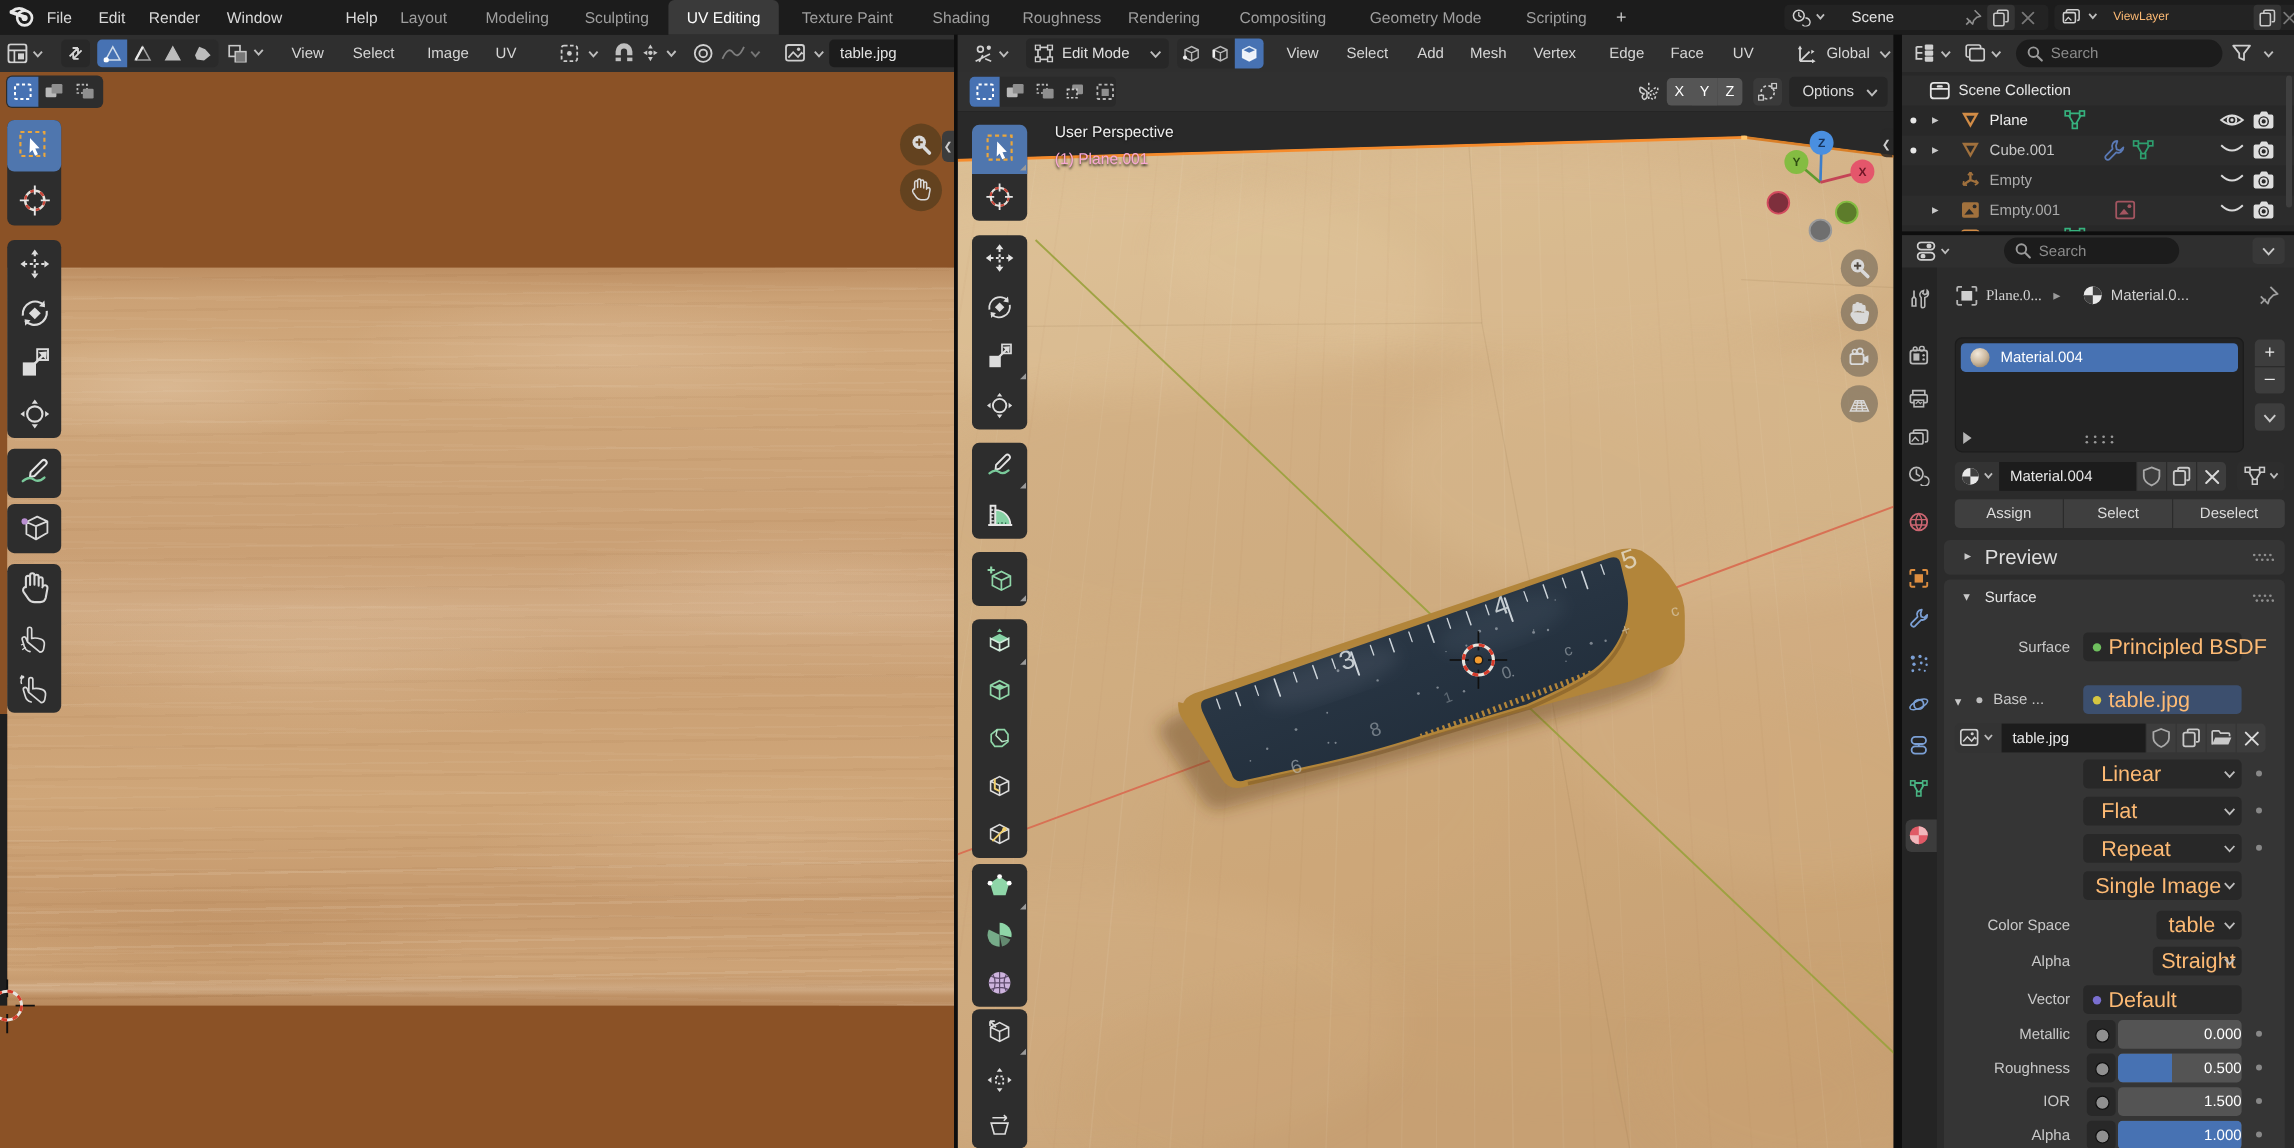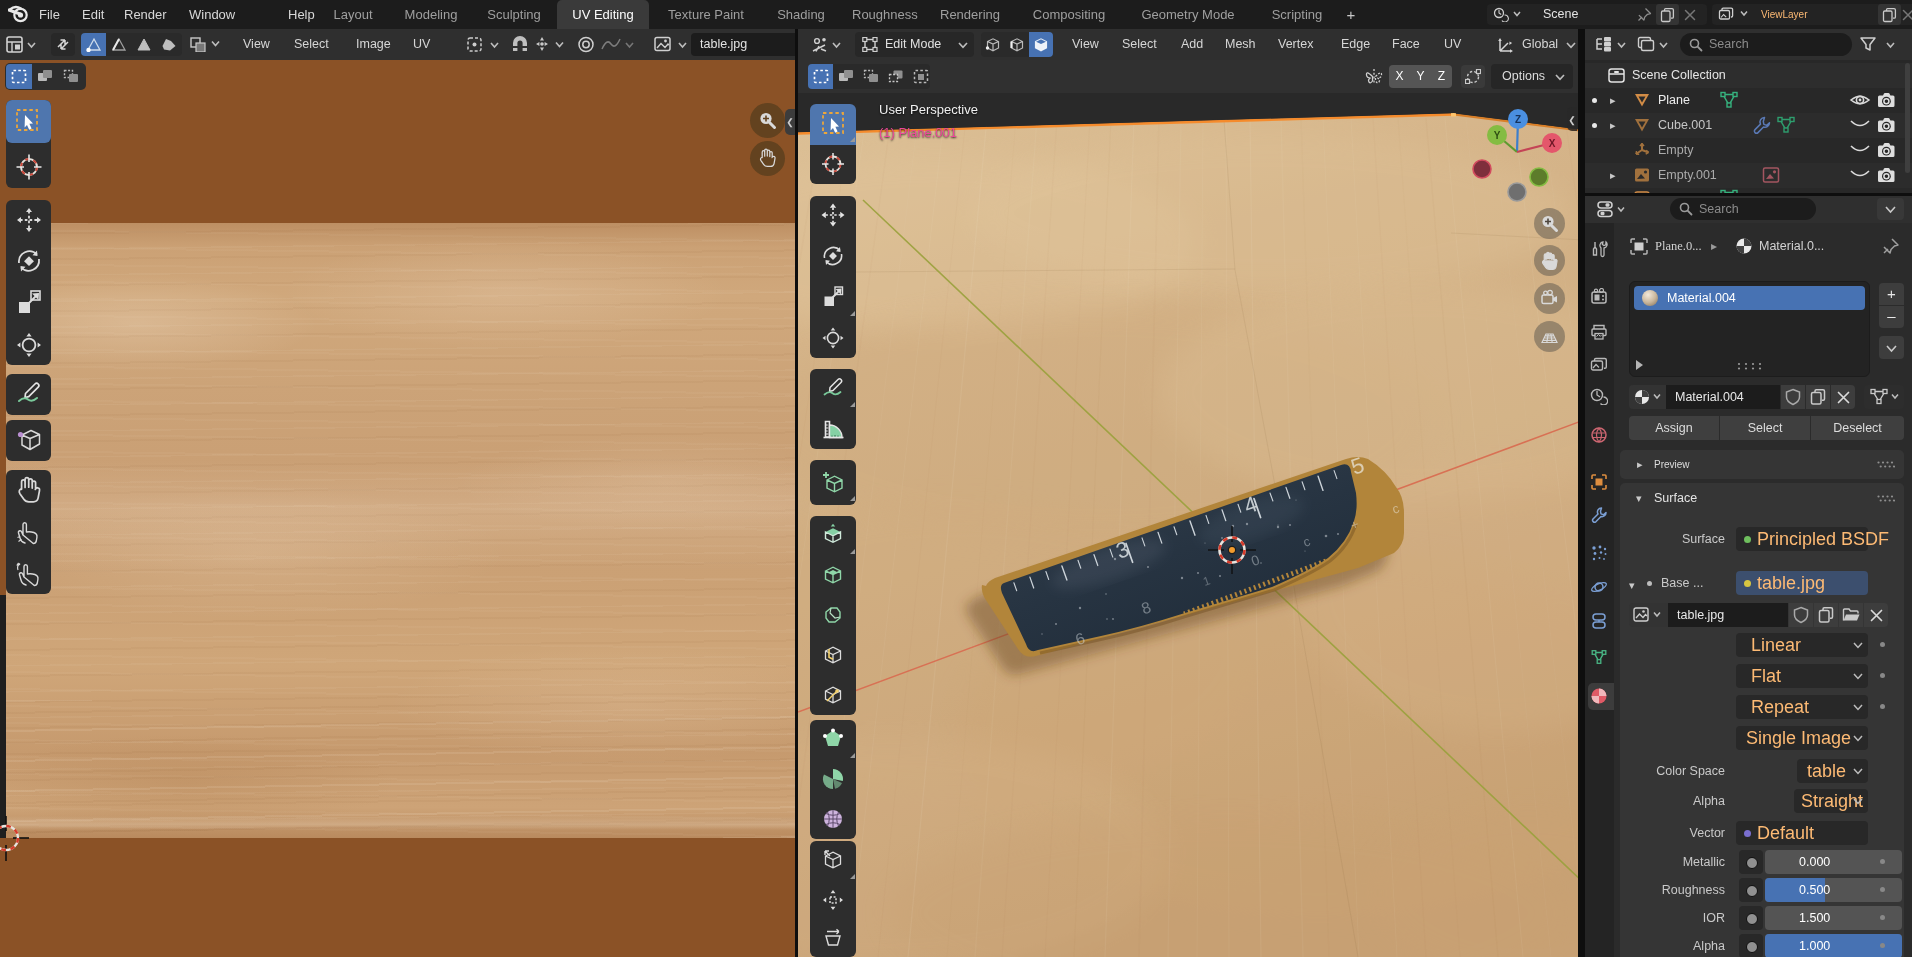--- a/index.html
+++ b/index.html
@@ -533,21 +533,21 @@
 <line x1="410" y1="457" x2="426" y2="457"></line>
           <line x1="442" y1="457" x2="458" y2="457"></line>
 </g>
 <circle cx="434" cy="457" r="12.5" fill="none" stroke="#e8e4de" stroke-width="2.6"></circle>
 <circle cx="434" cy="457" r="12.5" fill="none" stroke="#d63b2a" stroke-width="2.6" stroke-dasharray="4.9 4.9"></circle>
 <circle cx="434" cy="457" r="4.2" fill="#1d1d1d"></circle>
         <circle cx="434" cy="457" r="3" fill="#f29b2e"></circle>
 </g>
 </svg>
 <div class="abs" style="left:81px;top:9px;font-size:13px;color:#f0f0f0;text-shadow:0 1px 2px rgba(0,0,0,.8);">User Perspective</div>
-<div class="abs" style="left:81px;top:32px;font-size:13px;color:#ec4899;text-shadow:0 1px 2px rgba(0,0,0,.8);">(1) Plane.001</div>
+<div class="abs" style="left:81px;top:32px;font-size:13px;color:#f9a8d4;text-shadow:0 1px 2px rgba(0,0,0,.8);">(1) Plane.001</div>
 <div class="abs" style="left:12px;top:11px;width:46px;height:80px;background:#2d2d2d;border-radius:6px;"></div>
     <div class="abs" style="left:12px;top:103px;width:46px;height:162px;background:#2d2d2d;border-radius:6px;"></div>
     <div class="abs" style="left:12px;top:276px;width:46px;height:80px;background:#2d2d2d;border-radius:6px;"></div>
     <div class="abs" style="left:12px;top:367px;width:46px;height:45px;background:#2d2d2d;border-radius:6px;"></div>
     <div class="abs" style="left:12px;top:423px;width:46px;height:199px;background:#2d2d2d;border-radius:6px;"></div>
     <div class="abs" style="left:12px;top:627px;width:46px;height:119px;background:#2d2d2d;border-radius:6px;"></div>
     <div class="abs" style="left:12px;top:748px;width:46px;height:116px;background:#2d2d2d;border-radius:6px;"></div>
     <div class="abs" style="left:12px;top:11px;width:46px;height:41px;background:#4f76ae;border-radius:6px 6px 0 0;"></div>
     <svg class="abs" style="left:23px;top:18px" width="24" height="24" viewBox="0 0 24 24">
       <rect x="2" y="2" width="20" height="20" fill="none" stroke="#eaa63c" stroke-width="1.8" stroke-dasharray="3.4 2.8"></rect>
@@ -997,21 +997,21 @@
     <rect x="8" y="11.5" width="4" height="4" fill="#2d2d2d" stroke="#c9c9c9" stroke-width="1.3"></rect>
     <path d="M23,6.5 l3,3.5 3,-3.5" fill="none" stroke="#bdbdbd" stroke-width="1.5"></path>
   </svg>
 
   <div class="abs pbtn" style="left:44px;width:90px;border-radius:4px 0 0 4px;">Assign</div>
   <div class="abs pbtn" style="left:135px;width:90px;">Select</div>
   <div class="abs pbtn" style="left:226px;width:93px;border-radius:0 4px 4px 0;">Deselect</div>
 
   <div class="abs" style="left:35px;top:254px;width:284px;height:29px;background:#353535;border-radius:5px;"></div>
   <div class="abs parr" style="left:52px;top:254px;">▸</div>
-  <div class="abs" style="left:69px;top:254px;font-size:10px;color:#dedede;line-height:29px;">Preview</div>
+  <div class="abs" style="left:69px;top:254px;font-size:17px;color:#dedede;line-height:29px;">Preview</div>
   <svg class="abs" style="left:292px;top:265px" width="18" height="7" viewBox="0 0 18 7">
     <g fill="#8f8f8f">
         <circle cx="1.5" cy="1.5" r="1.1"></circle>
         <circle cx="6" cy="1.5" r="1.1"></circle>
         <circle cx="10.5" cy="1.5" r="1.1"></circle>
         <circle cx="15" cy="1.5" r="1.1"></circle>
     <circle cx="3.7" cy="5.5" r="1.1"></circle>
         <circle cx="8.2" cy="5.5" r="1.1"></circle>
         <circle cx="12.7" cy="5.5" r="1.1"></circle>
         <circle cx="17" cy="5.5" r="1.1"></circle>
@@ -1132,16 +1132,16 @@
     <div class="abs sockdot" style="top:745px;"></div>
   <div class="abs slider" style="top:738px;"><div class="fill" style="width:100%"></div><span>1.000</span></div>
   <div class="pdot" style="left:295px;top:747px;"></div>
 </div>
 <style>
   .pbtn{top:220px;height:24px;background:#3f3f3f;color:#dcdcdc;font-size:12.5px;text-align:center;line-height:24px;}
   .parr{font-size:11px;color:#c9c9c9;line-height:29px;}
   .ddc{left:268px;width:10px;height:7px;}
   .sockbtn{left:154px;width:24px;height:24px;background:#282828;border-radius:4px;}
   .sockdot{left:161px;width:10px;height:10px;border-radius:50%;background:#909090;border:1.5px solid #0f0f0f;}
-  .slider{left:180px;width:103px;height:24px;background:#545454;border-radius:4px;overflow:hidden;text-align:left;padding-left:34px;}
+  .slider{left:180px;width:103px;height:24px;background:#545454;border-radius:4px;overflow:hidden;text-align:right;}
   .slider .fill{position:absolute;left:0;top:0;bottom:0;background:#4772b3;}
   .slider span{position:relative;font-size:12.5px;color:#fff;line-height:24px;}
 </style>
 
 </body></html>

